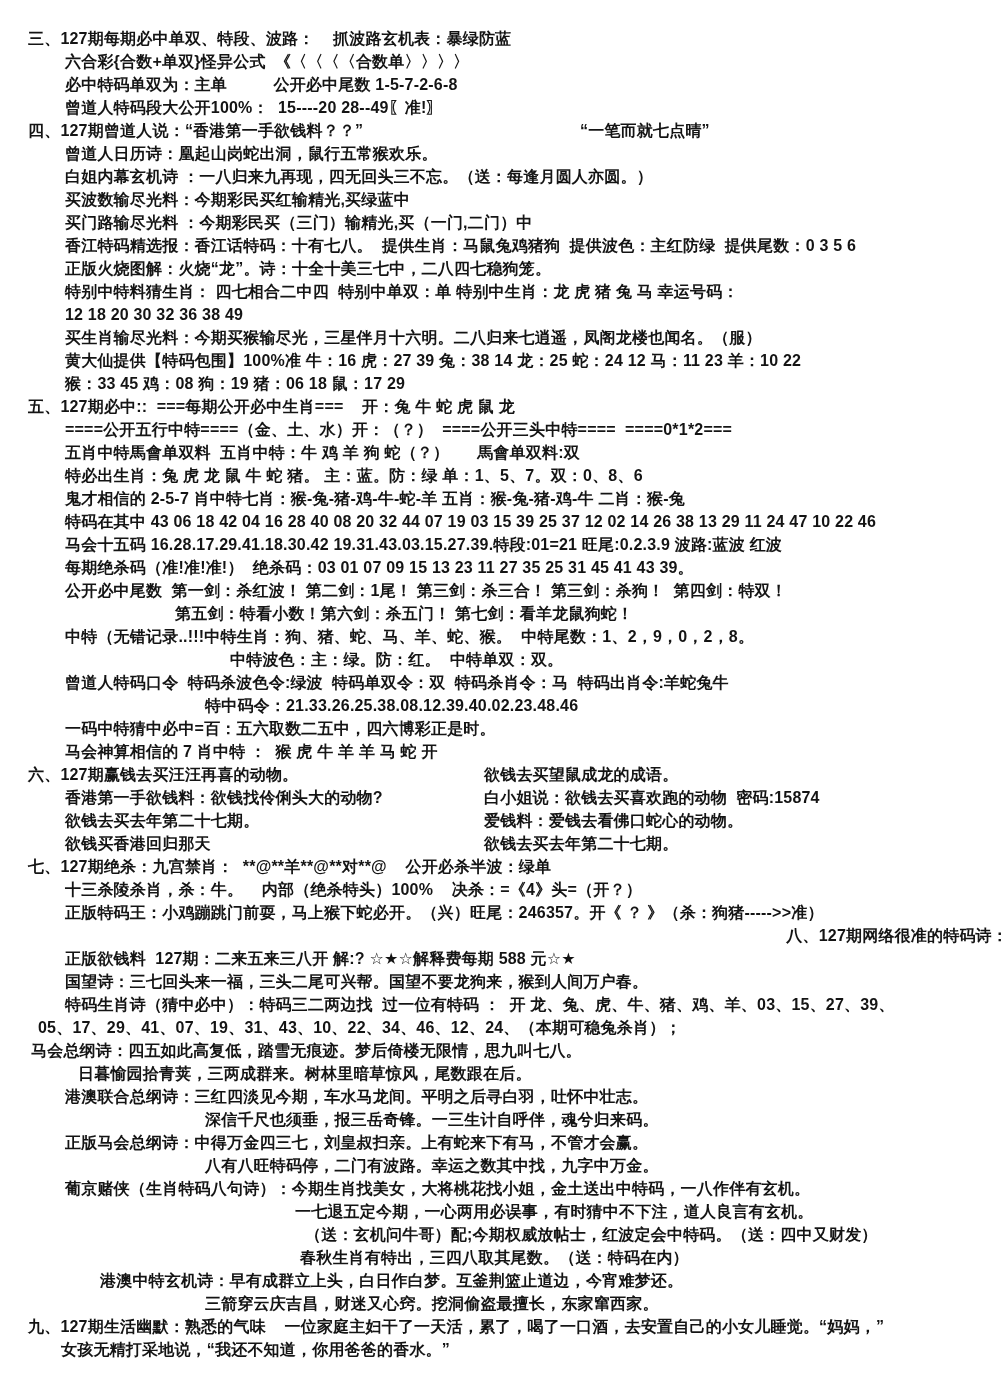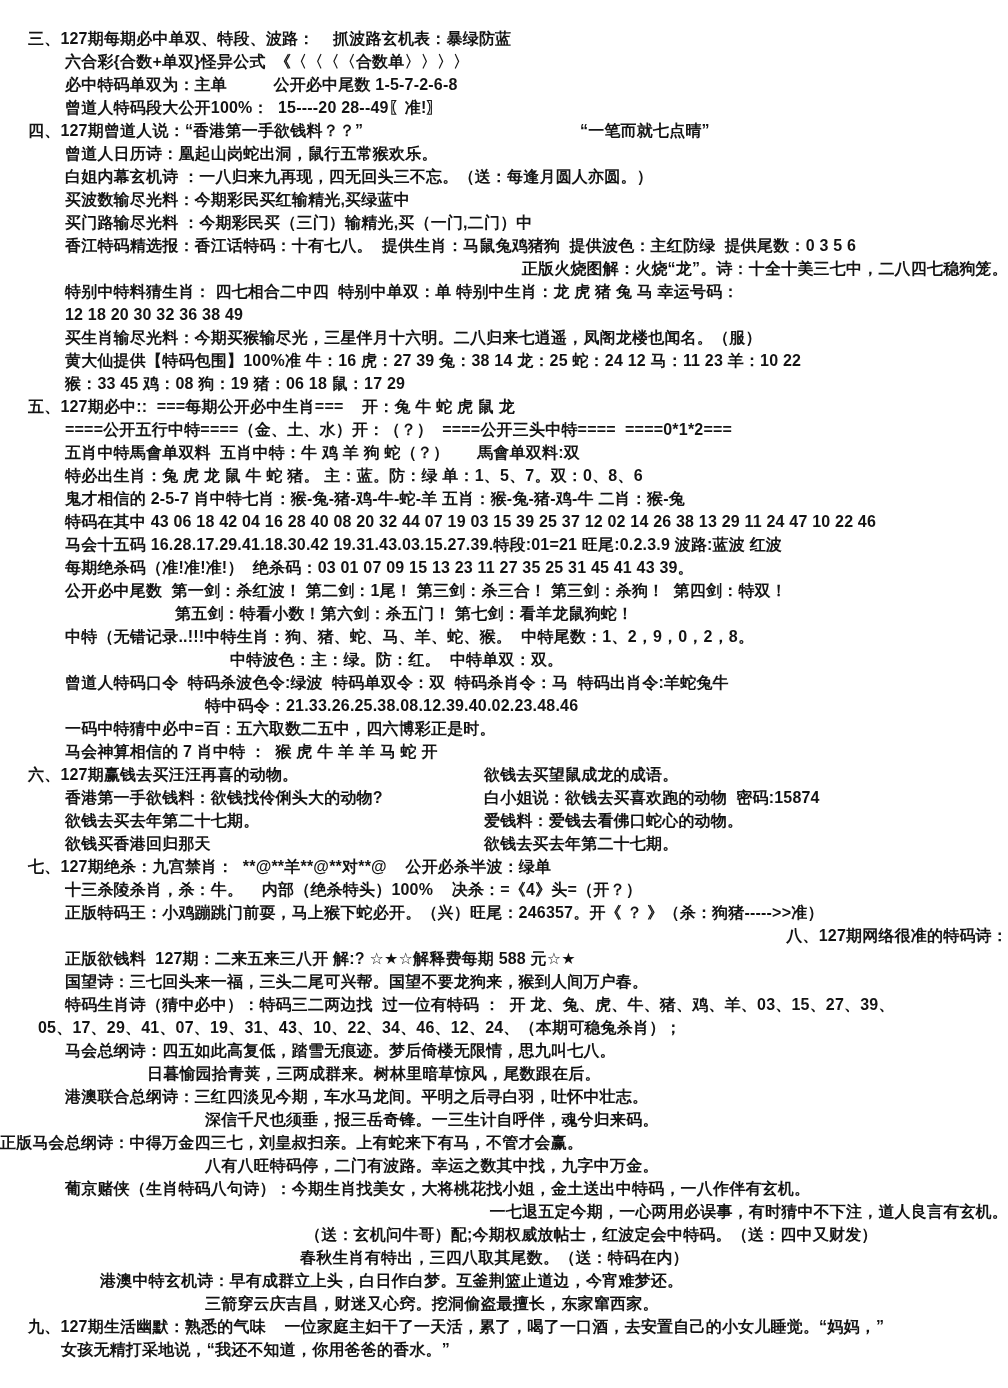--- a/index.html
+++ b/index.html
@@ -46,21 +46,21 @@
       <div class="line" style="padding-left: 28px;"><span class="c1">三、127期每期必中单双、特段、波路：    抓波路玄机表：暴绿防蓝</span></div>
       <div class="line" style="padding-left: 65px;"><span class="c1">六合彩{合数+单双}怪异公式  《〈〈〈〈合数单〉〉〉〉</span></div>
       <div class="line" style="padding-left: 65px;"><span class="c1">必中特码单双为：主单          公开必中尾数 1-5-7-2-6-8</span></div>
       <div class="line" style="padding-left: 65px;"><span class="c1">曾道人特码段大公开100%：  15----20 28--49〖准!〗</span></div>
       <div class="line" style="padding-left: 28px;"><span class="c1">四、127期曾道人说：“香港第一手欲钱料？？”</span><span class="c2" style="left: 580px;">“一笔而就七点晴”</span></div>
       <div class="line" style="padding-left: 65px;"><span class="c1">曾道人日历诗：凰起山岗蛇出洞，鼠行五常猴欢乐。</span></div>
       <div class="line" style="padding-left: 65px;"><span class="c1">白姐内幕玄机诗 ：一八归来九再现，四无回头三不忘。（送：每逢月圆人亦圆。）</span></div>
       <div class="line" style="padding-left: 65px;"><span class="c1">买波数输尽光料：今期彩民买红输精光,买绿蓝中</span></div>
       <div class="line" style="padding-left: 65px;"><span class="c1">买门路输尽光料 ：今期彩民买（三门）输精光,买（一门,二门）中</span></div>
       <div class="line" style="padding-left: 65px;"><span class="c1">香江特码精选报：香江话特码：十有七八。  提供生肖：马鼠兔鸡猪狗  提供波色：主红防绿  提供尾数：0 3 5 6</span></div>
-      <div class="line" style="padding-left: 65px; text-align: right;"><span class="c1">正版火烧图解：火烧“龙”。诗：十全十美三七中，二八四七稳狗笼。</span></div>
+      <div class="line" style="padding-left: 65px;"><span class="c1">正版火烧图解：火烧“龙”。诗：十全十美三七中，二八四七稳狗笼。</span></div>
       <div class="line" style="padding-left: 65px;"><span class="c1">特别中特料猜生肖： 四七相合二中四  特别中单双：单 特别中生肖：龙 虎 猪 兔 马 幸运号码：</span></div>
       <div class="line" style="padding-left: 65px;"><span class="c1">12 18 20 30 32 36 38 49</span></div>
       <div class="line" style="padding-left: 65px;"><span class="c1">买生肖输尽光料：今期买猴输尽光，三星伴月十六明。二八归来七逍遥，凤阁龙楼也闻名。（服）</span></div>
       <div class="line" style="padding-left: 65px;"><span class="c1">黄大仙提供【特码包围】100%准 牛：16 虎：27 39 兔：38 14 龙：25 蛇：24 12 马：11 23 羊：10 22</span></div>
       <div class="line" style="padding-left: 65px;"><span class="c1">猴：33 45 鸡：08 狗：19 猪：06 18 鼠：17 29</span></div>
       <div class="line" style="padding-left: 28px;"><span class="c1">五、127期必中::  ===每期公开必中生肖===    开：兔 牛 蛇 虎 鼠 龙</span></div>
       <div class="line" style="padding-left: 65px;"><span class="c1">====公开五行中特====（金、土、水）开：（？）  ====公开三头中特====  ====0*1*2===</span></div>
       <div class="line" style="padding-left: 65px;"><span class="c1">五肖中特馬會单双料  五肖中特：牛 鸡 羊 狗 蛇（？）      馬會单双料:双</span></div>
       <div class="line" style="padding-left: 65px;"><span class="c1">特必出生肖：兔 虎 龙 鼠 牛 蛇 猪。 主：蓝。防：绿 单：1、5、7。双：0、8、6</span></div>
       <div class="line" style="padding-left: 65px;"><span class="c1">鬼才相信的 2-5-7 肖中特七肖：猴-兔-猪-鸡-牛-蛇-羊 五肖：猴-兔-猪-鸡-牛 二肖：猴-兔</span></div>
@@ -80,28 +80,28 @@
       <div class="line" style="padding-left: 65px;"><span class="c1">欲钱去买去年第二十七期。</span><span class="c2" style="left: 484px;">爱钱料：爱钱去看佛口蛇心的动物。</span></div>
       <div class="line" style="padding-left: 65px;"><span class="c1">欲钱买香港回归那天</span><span class="c2" style="left: 484px;">欲钱去买去年第二十七期。</span></div>
       <div class="line" style="padding-left: 28px;"><span class="c1">七、127期绝杀：九宫禁肖：  **@**羊**@**对**@    公开必杀半波：绿单</span></div>
       <div class="line" style="padding-left: 65px;"><span class="c1">十三杀陵杀肖，杀：牛。    内部（绝杀特头）100%    决杀：=《4》头=（开？）</span></div>
       <div class="line" style="padding-left: 65px;"><span class="c1">正版特码王：小鸡蹦跳门前耍，马上猴下蛇必开。（兴）旺尾：246357。开《 ？ 》（杀：狗猪-----&gt;&gt;准）</span></div>
       <div class="line" style="padding-left: 28px; text-align: right;"><span class="c1">八、127期网络很准的特码诗：</span></div>
       <div class="line" style="padding-left: 65px;"><span class="c1">正版欲钱料  127期：二来五来三八开 解:? ☆★☆解释费每期 588 元☆★</span></div>
       <div class="line" style="padding-left: 65px;"><span class="c1">国望诗：三七回头来一福，三头二尾可兴帮。国望不要龙狗来，猴到人间万户春。</span></div>
       <div class="line" style="padding-left: 65px;"><span class="c1">特码生肖诗（猜中必中）：特码三二两边找  过一位有特码 ：  开 龙、兔、虎、牛、猪、鸡、羊、03、15、27、39、</span></div>
       <div class="line" style="padding-left: 38px;"><span class="c1">05、17、29、41、07、19、31、43、10、22、34、46、12、24、（本期可稳兔杀肖）；</span></div>
-      <div class="line" style="padding-left: 65px;"><span class="c1">马会总纲诗：四五如此高复低，踏雪无痕迹。梦后倚楼无限情，思九叫七八。</span></div>
-      <div class="line" style="padding-left: 103px; margin-left: 44px;"><span class="c1">日暮愉园拾青荚，三两成群来。树林里暗草惊风，尾数跟在后。</span></div>
+      <div class="line" style="padding-left: 31px;"><span class="c1">马会总纲诗：四五如此高复低，踏雪无痕迹。梦后倚楼无限情，思九叫七八。</span></div>
+      <div class="line" style="padding-left: 78px;"><span class="c1">日暮愉园拾青荚，三两成群来。树林里暗草惊风，尾数跟在后。</span></div>
       <div class="line" style="padding-left: 65px;"><span class="c1">港澳联合总纲诗：三红四淡见今期，车水马龙间。平明之后寻白羽，吐怀中壮志。</span></div>
       <div class="line" style="padding-left: 205px;"><span class="c1">深信千尺也须垂，报三岳奇锋。一三生计自呼伴，魂兮归来码。</span></div>
-      <div class="line" style=" font-family: Liberation Serif, serif;"><span class="c1">正版马会总纲诗：中得万金四三七，刘皇叔扫亲。上有蛇来下有马，不管才会赢。</span></div>
+      <div class="line" style="padding-left: 65px; font-family: Liberation Serif, serif;"><span class="c1">正版马会总纲诗：中得万金四三七，刘皇叔扫亲。上有蛇来下有马，不管才会赢。</span></div>
       <div class="line" style="padding-left: 205px;"><span class="c1">八有八旺特码停，二门有波路。幸运之数其中找，九字中万金。</span></div>
       <div class="line" style="padding-left: 65px;"><span class="c1">葡京赌侠（生肖特码八句诗）：今期生肖找美女，大将桃花找小姐，金土送出中特码，一八作伴有玄机。</span></div>
-      <div class="line" style="padding-left: 295px; text-align: right;"><span class="c1">一七退五定今期，一心两用必误事，有时猜中不下注，道人良言有玄机。</span></div>
+      <div class="line" style="padding-left: 295px;"><span class="c1">一七退五定今期，一心两用必误事，有时猜中不下注，道人良言有玄机。</span></div>
       <div class="line" style="padding-left: 305px;"><span class="c1">（送：玄机问牛哥）配;今期权威放帖士，红波定会中特码。（送：四中又财发）</span></div>
       <div class="line" style="padding-left: 300px;"><span class="c1">春秋生肖有特出，三四八取其尾数。（送：特码在内）</span></div>
       <div class="line" style="padding-left: 100px;"><span class="c1">港澳中特玄机诗：早有成群立上头，白日作白梦。互釜荆篮止道边，今宵难梦还。</span></div>
       <div class="line" style="padding-left: 205px;"><span class="c1">三箭穿云庆吉昌，财迷又心窍。挖洞偷盗最擅长，东家窜西家。</span></div>
       <div class="line" style="padding-left: 28px;"><span class="c1">九、127期生活幽默：熟悉的气味    一位家庭主妇干了一天活，累了，喝了一口酒，去安置自己的小女儿睡觉。“妈妈，”</span></div>
       <div class="line" style="padding-left: 61px;"><span class="c1">女孩无精打采地说，“我还不知道，你用爸爸的香水。”</span></div>
     </div>
 </div>
 
 </body></html>

